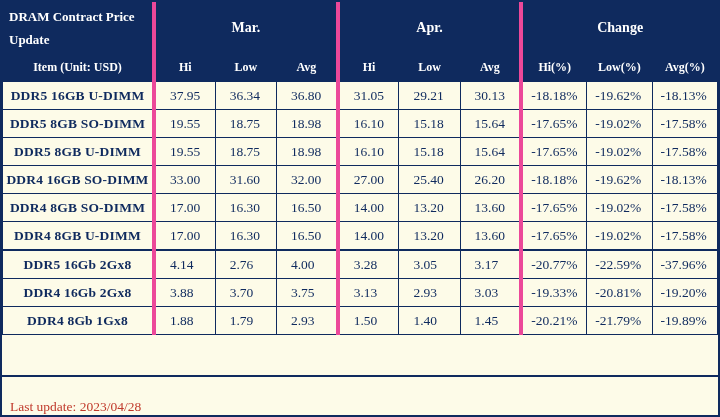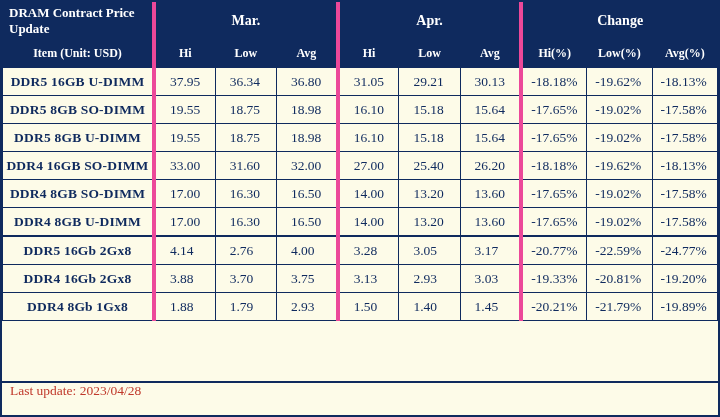--- a/index.html
+++ b/index.html
@@ -78,21 +78,21 @@
     font-weight: bold;
     font-size: 12px;
   }
   thead th.grp {
     font-size: 14px;
     height: 32px;
   }
   thead th.title-cell {
     text-align: left;
     padding: 2px 6px;
-    line-height: 16px;
+    line-height: 23px;
     font-size: 13px;
   }
   tbody td {
     background: #fdfbe8;
   }
   td.label {
     font-weight: bold;
     text-align: center;
     font-size: 13.5px;
     letter-spacing: 0.2px;
@@ -106,26 +106,26 @@
     text-align: left;
     padding-left: 8px;
     font-size: 13.5px;
   }
   .thick-top td { border-top: 2px solid #0f2a5e; }
   .grp-left { border-left: 4px solid #ec4899; }
   .footer {
     position: absolute;
     left: 0; bottom: 0;
     width: 716px;
-    height: 34px;
+    height: 40px;
     border-top: 2px solid #0f2a5e;
     background: #fdfbe8;
     z-index: 3;
     display: flex;
-    align-items: flex-start;
+    align-items: flex-end;
     box-sizing: border-box;
   }
   .footer .note {
     color: #c0392b;
     font-size: 13.5px;
     padding-left: 8px;
     font-family: "Liberation Serif", serif;
   }
   col.c0 { width: 146px; }
   col.cnum { width: 59px; }
@@ -249,21 +249,21 @@
         <tr class="thick-top">
           <td class="label">DDR5 16Gb 2Gx8</td>
           <td class="num grp-left">4.14</td>
           <td class="num">2.76</td>
           <td class="num">4.00</td>
           <td class="num grp-left">3.28</td>
           <td class="num">3.05</td>
           <td class="num">3.17</td>
           <td class="chg grp-left">-20.77%</td>
           <td class="chg">-22.59%</td>
-          <td class="chg">-24.77%</td>
+          <td class="chg">-37.96%</td>
         </tr>
         <tr>
           <td class="label">DDR4 16Gb 2Gx8</td>
           <td class="num grp-left">3.88</td>
           <td class="num">3.70</td>
           <td class="num">3.75</td>
           <td class="num grp-left">3.13</td>
           <td class="num">2.93</td>
           <td class="num">3.03</td>
           <td class="chg grp-left">-19.33%</td>

